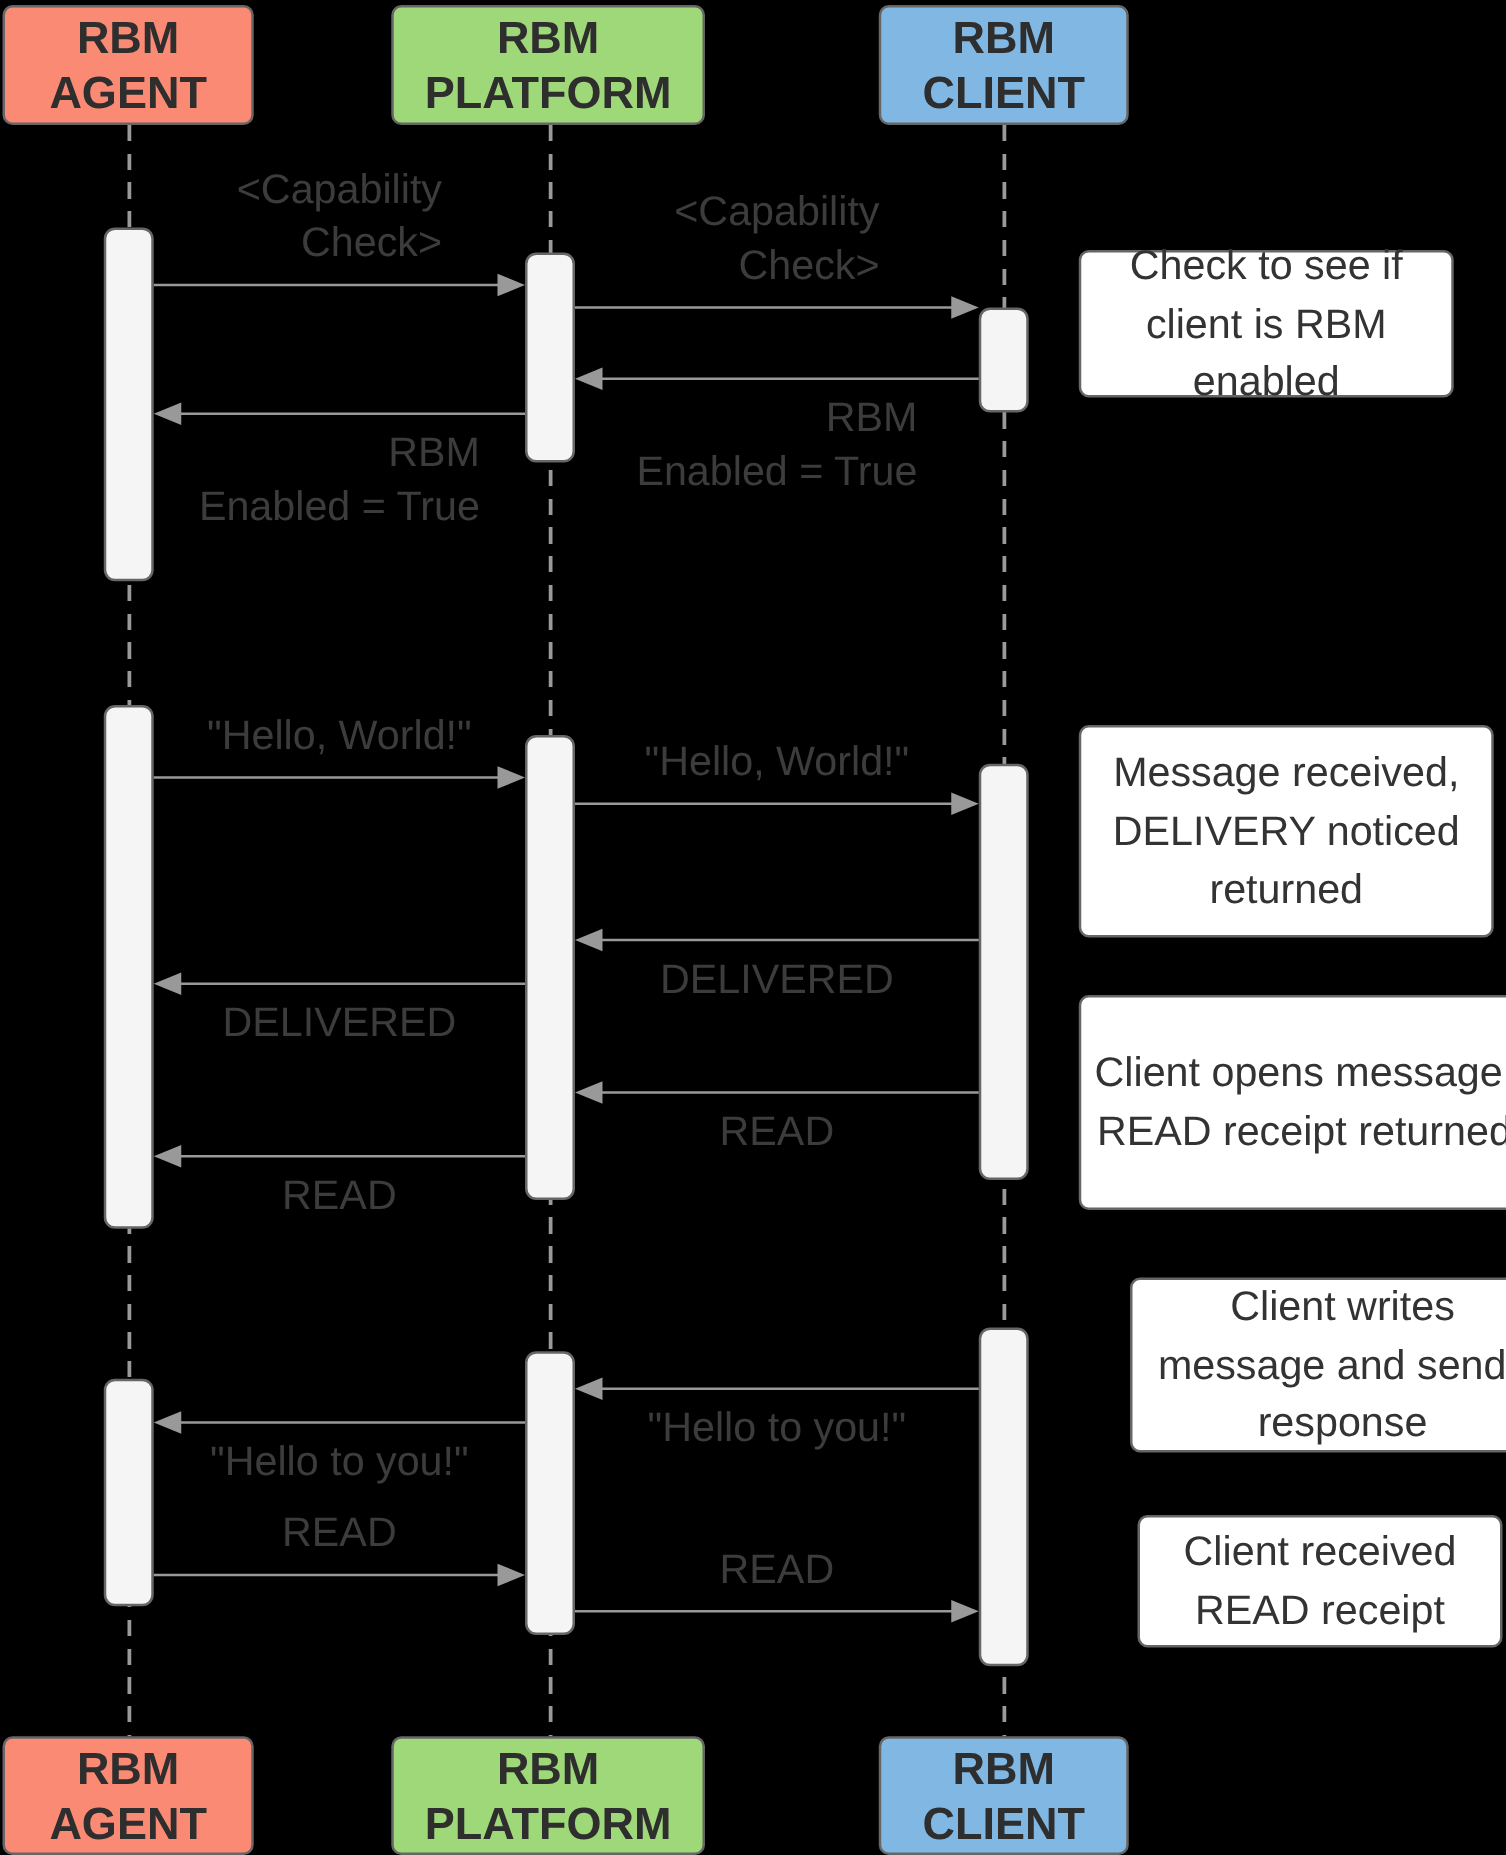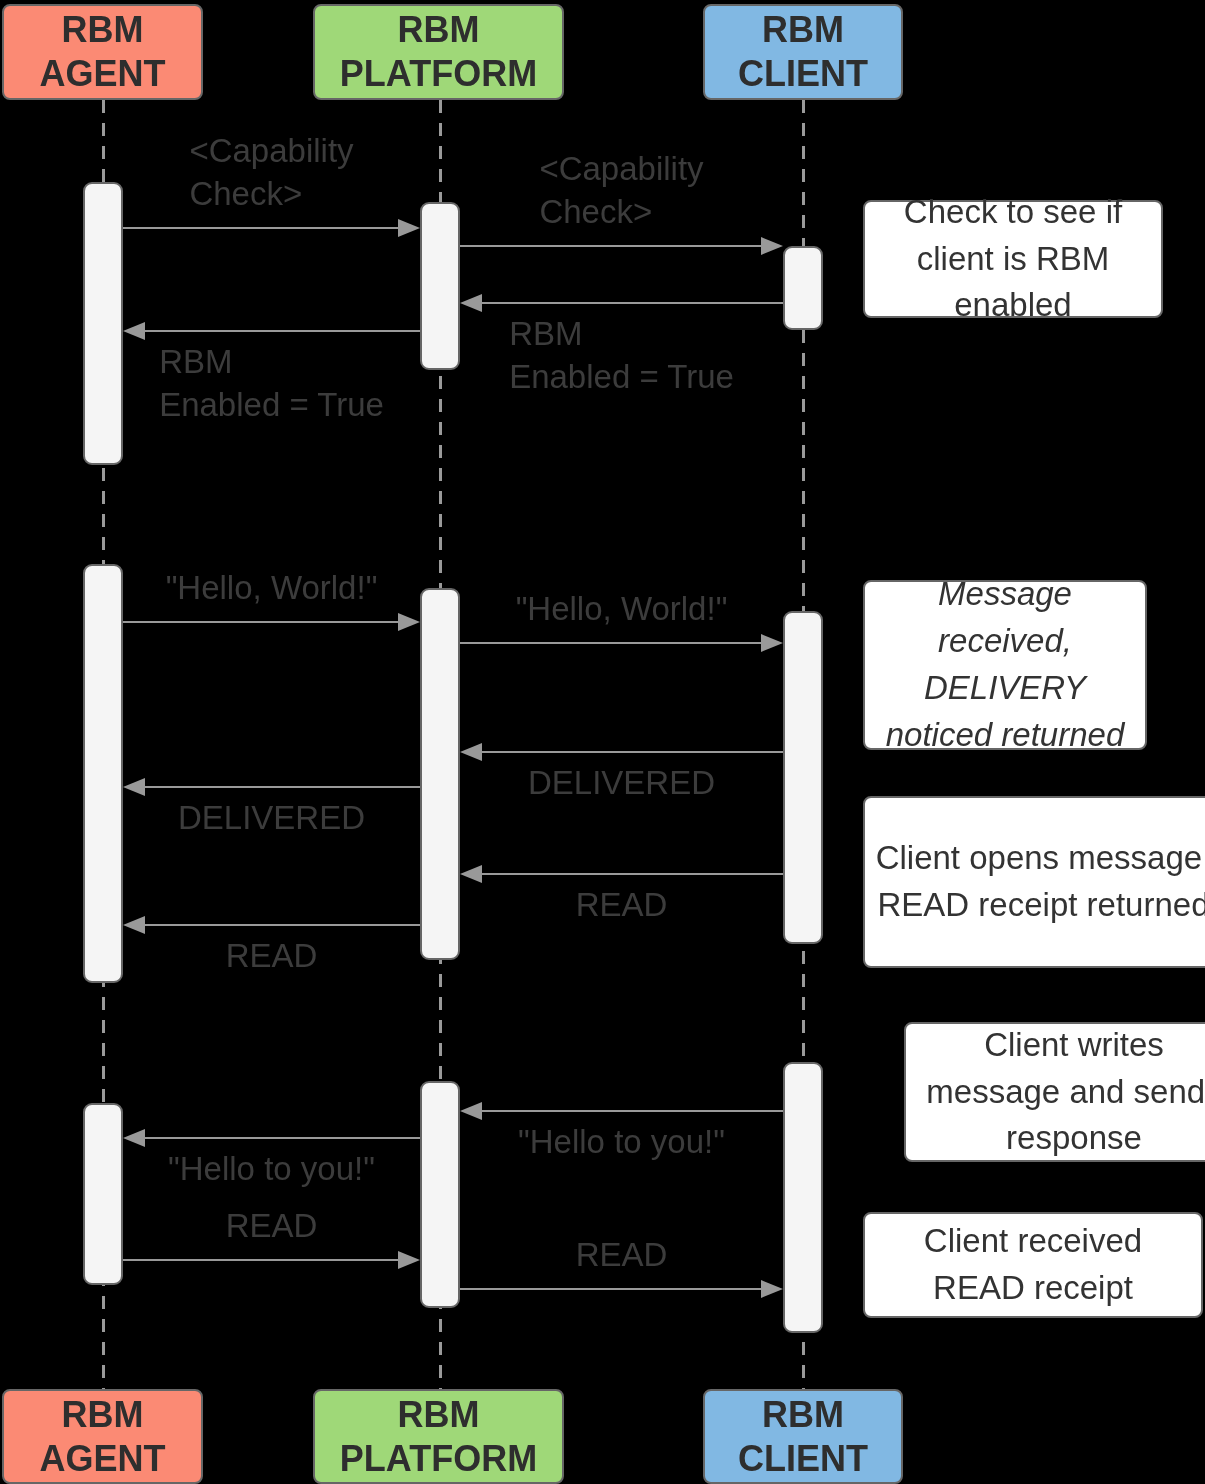--- a/index.html
+++ b/index.html
@@ -19,21 +19,21 @@
   }
   .activation{
     position:absolute;width:40px;background:#f5f5f5;border:2px solid #666;
     border-radius:9px;box-sizing:border-box;z-index:2;
   }
   .msg-line{position:absolute;height:2px;background:#999;z-index:3;}
   .arrow-head{position:absolute;width:0;height:0;z-index:3;}
   .arrow-head.right{border-top:9px solid transparent;border-bottom:9px solid transparent;border-left:22px solid #999;}
   .arrow-head.left{border-top:9px solid transparent;border-bottom:9px solid transparent;border-right:22px solid #999;}
   .msg-label{
-    position:absolute;transform:translateX(-50%);text-align:left;
+    position:absolute;transform:translateX(-50%);text-align:right;
     font-size:33px;color:#3c3c3c;line-height:1.3;white-space:pre-line;z-index:3;
   }
   .note-box{
     position:absolute;background:#fff;border:2px solid #666;border-radius:8px;
     display:flex;align-items:center;justify-content:center;text-align:center;
     font-size:33px;color:#333;line-height:1.42;padding:0 10px;
     box-sizing:border-box;z-index:5;
   }
 </style>
 </head>
@@ -99,24 +99,24 @@
       <div class="msg-label" style="left: 271.5px; top: 1148px;">"Hello to you!"</div>
       <div class="msg-line" style="left: 123px; width: 279px; top: 1259px;"></div>
       <div class="arrow-head right" style="left: 398px; top: 1251px;"></div>
       <div class="msg-label" style="left: 271.5px; bottom: 236px;">READ</div>
       <div class="msg-line" style="left: 460px; width: 305px; top: 1288px;"></div>
       <div class="arrow-head right" style="left: 761px; top: 1280px;"></div>
       <div class="msg-label" style="left: 621.5px; bottom: 207px;">READ</div>
     </div>
   <div id="layer-notes">
       <div class="note-box" style="left: 863px; top: 200px; width: 300px; height: 118px;">Check to see if client is RBM enabled</div>
-      <div class="note-box" style="left: 863px; top: 580px; width: 284px; height: 170px; font-style: italic;">Message received, DELIVERY noticed returned</div>
+      <div class="note-box" style="left: 863px; top: 580px; width: 332px; height: 170px;">Message received, DELIVERY noticed returned</div>
       <div class="note-box" style="left: 863px; top: 796px; width: 361px; height: 172px;">Client opens message, READ receipt returned</div>
       <div class="note-box" style="left: 863px; top: 1022px; width: 340px; height: 140px; margin-left: 41px;">Client writes message and sends response</div>
-      <div class="note-box" style="left: 863px; top: 1212px; width: 340px; height: 106px;">Client received READ receipt</div>
+      <div class="note-box" style="left: 910px; top: 1212px; width: 292px; height: 106px;">Client received READ receipt</div>
     </div>
   <div id="layer-actors">
       <div class="actor-box" style="left: 2px; top: 4px; width: 201px; height: 96px; background: rgb(251, 138, 116);">RBM
 AGENT</div>
       <div class="actor-box" style="left: 2px; top: 1389px; width: 201px; height: 95px; background: rgb(251, 138, 116);">RBM
 AGENT</div>
       <div class="actor-box" style="left: 313px; top: 4px; width: 251px; height: 96px; background: rgb(159, 216, 120);">RBM
 PLATFORM</div>
       <div class="actor-box" style="left: 313px; top: 1389px; width: 251px; height: 95px; background: rgb(159, 216, 120);">RBM
 PLATFORM</div>

